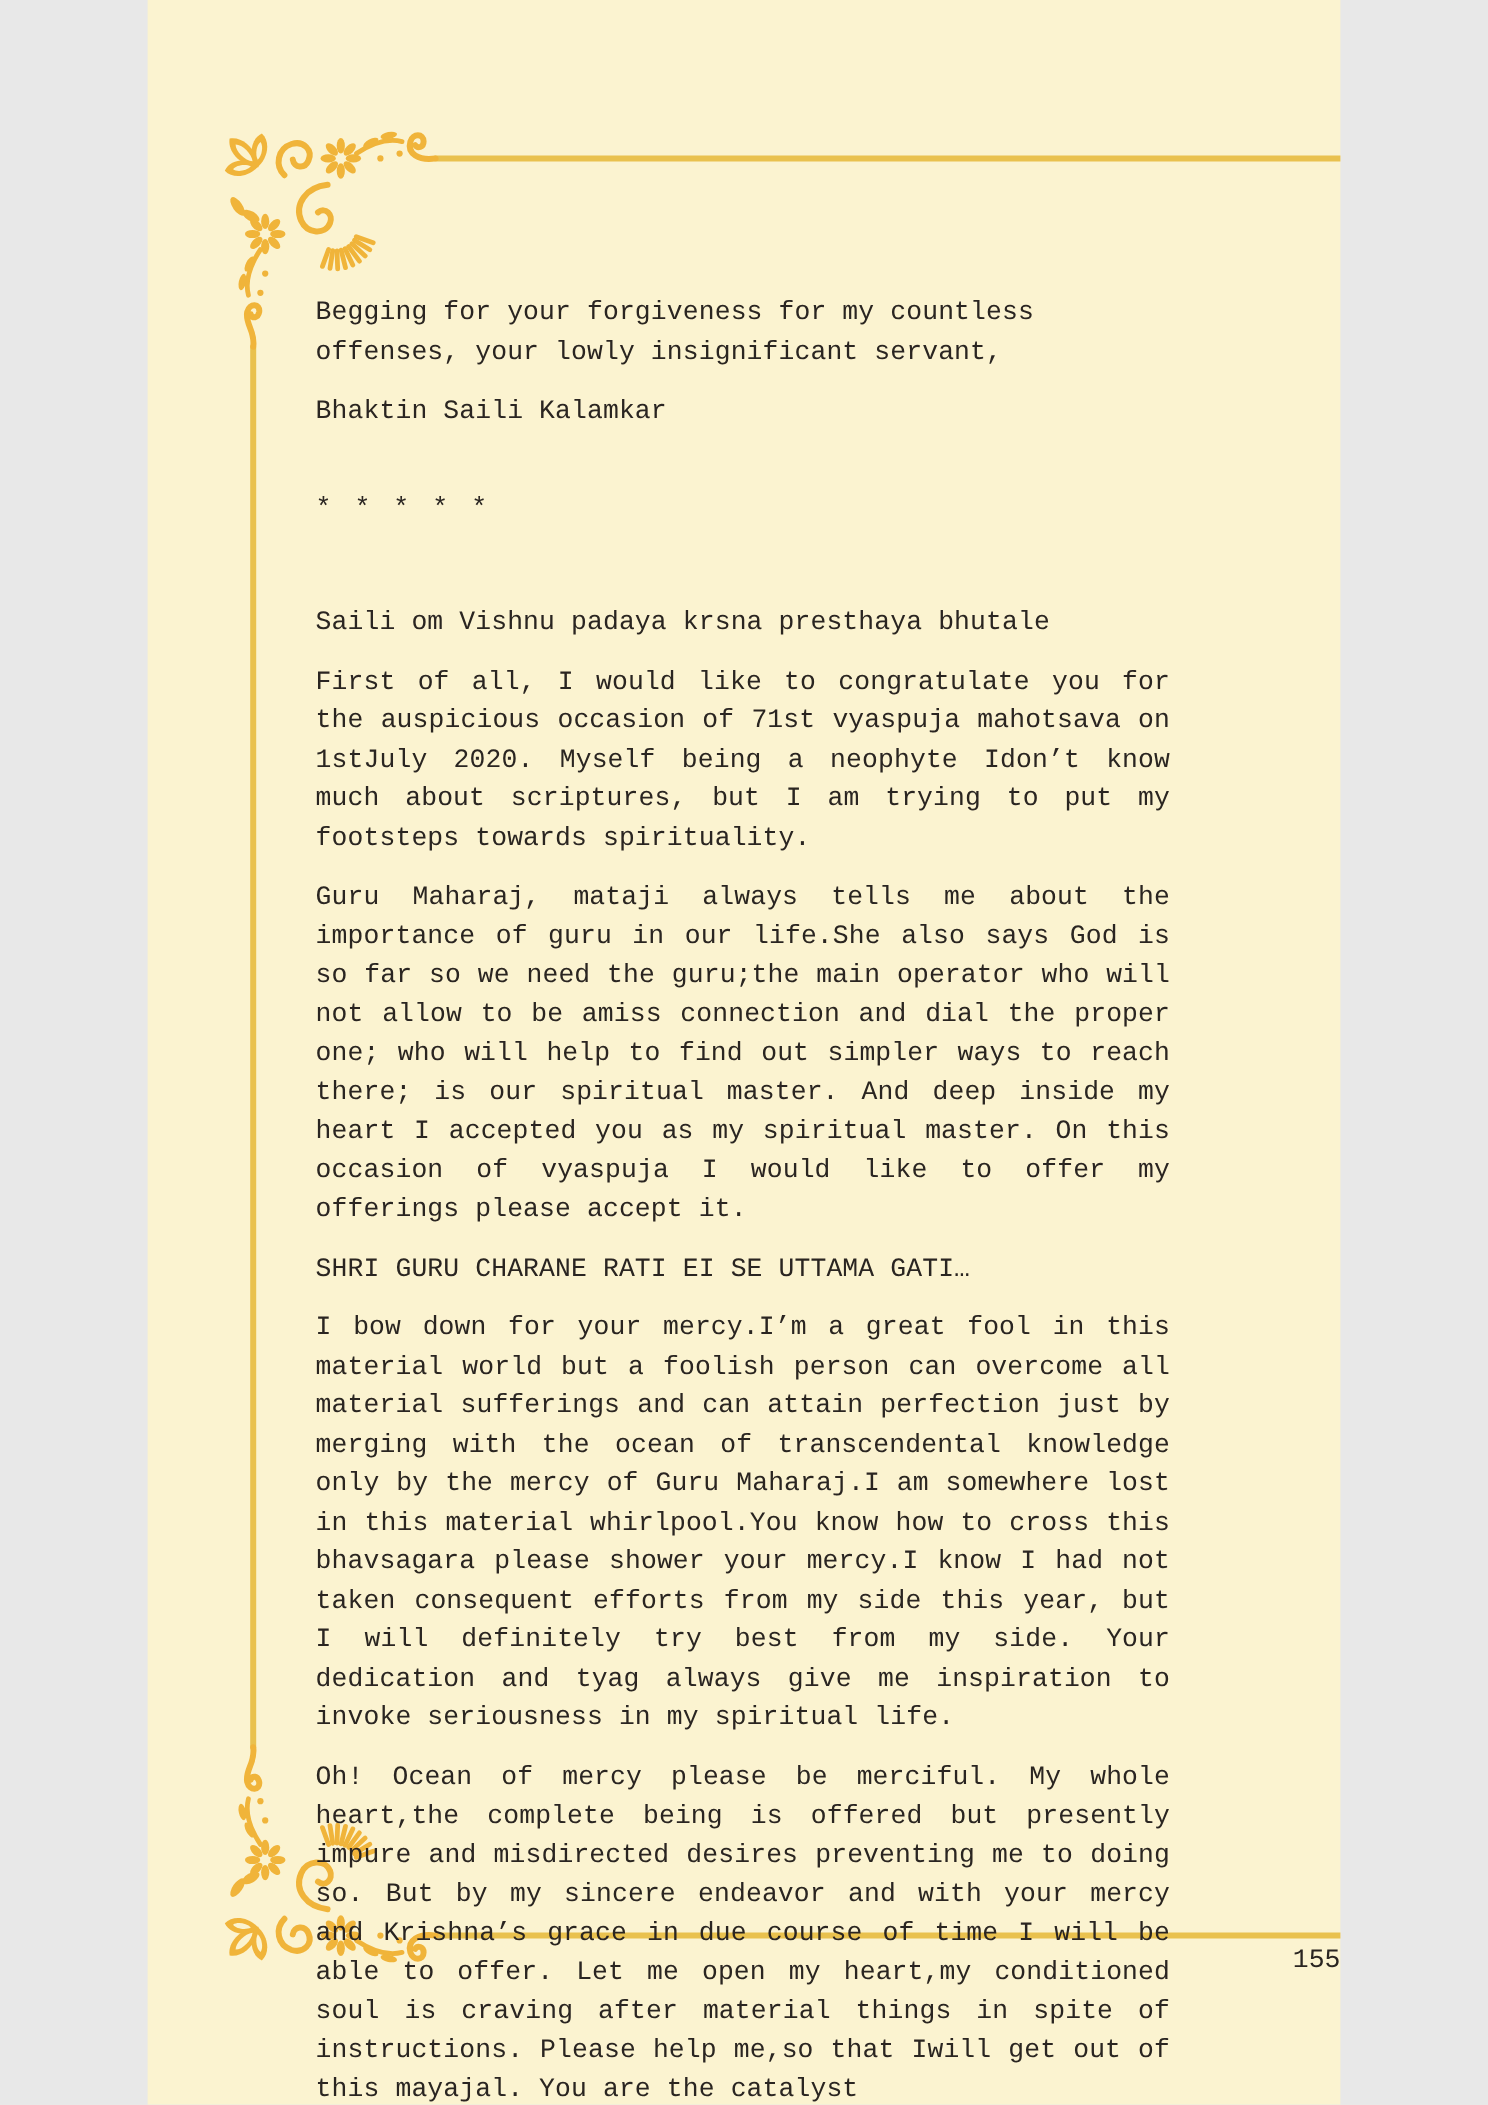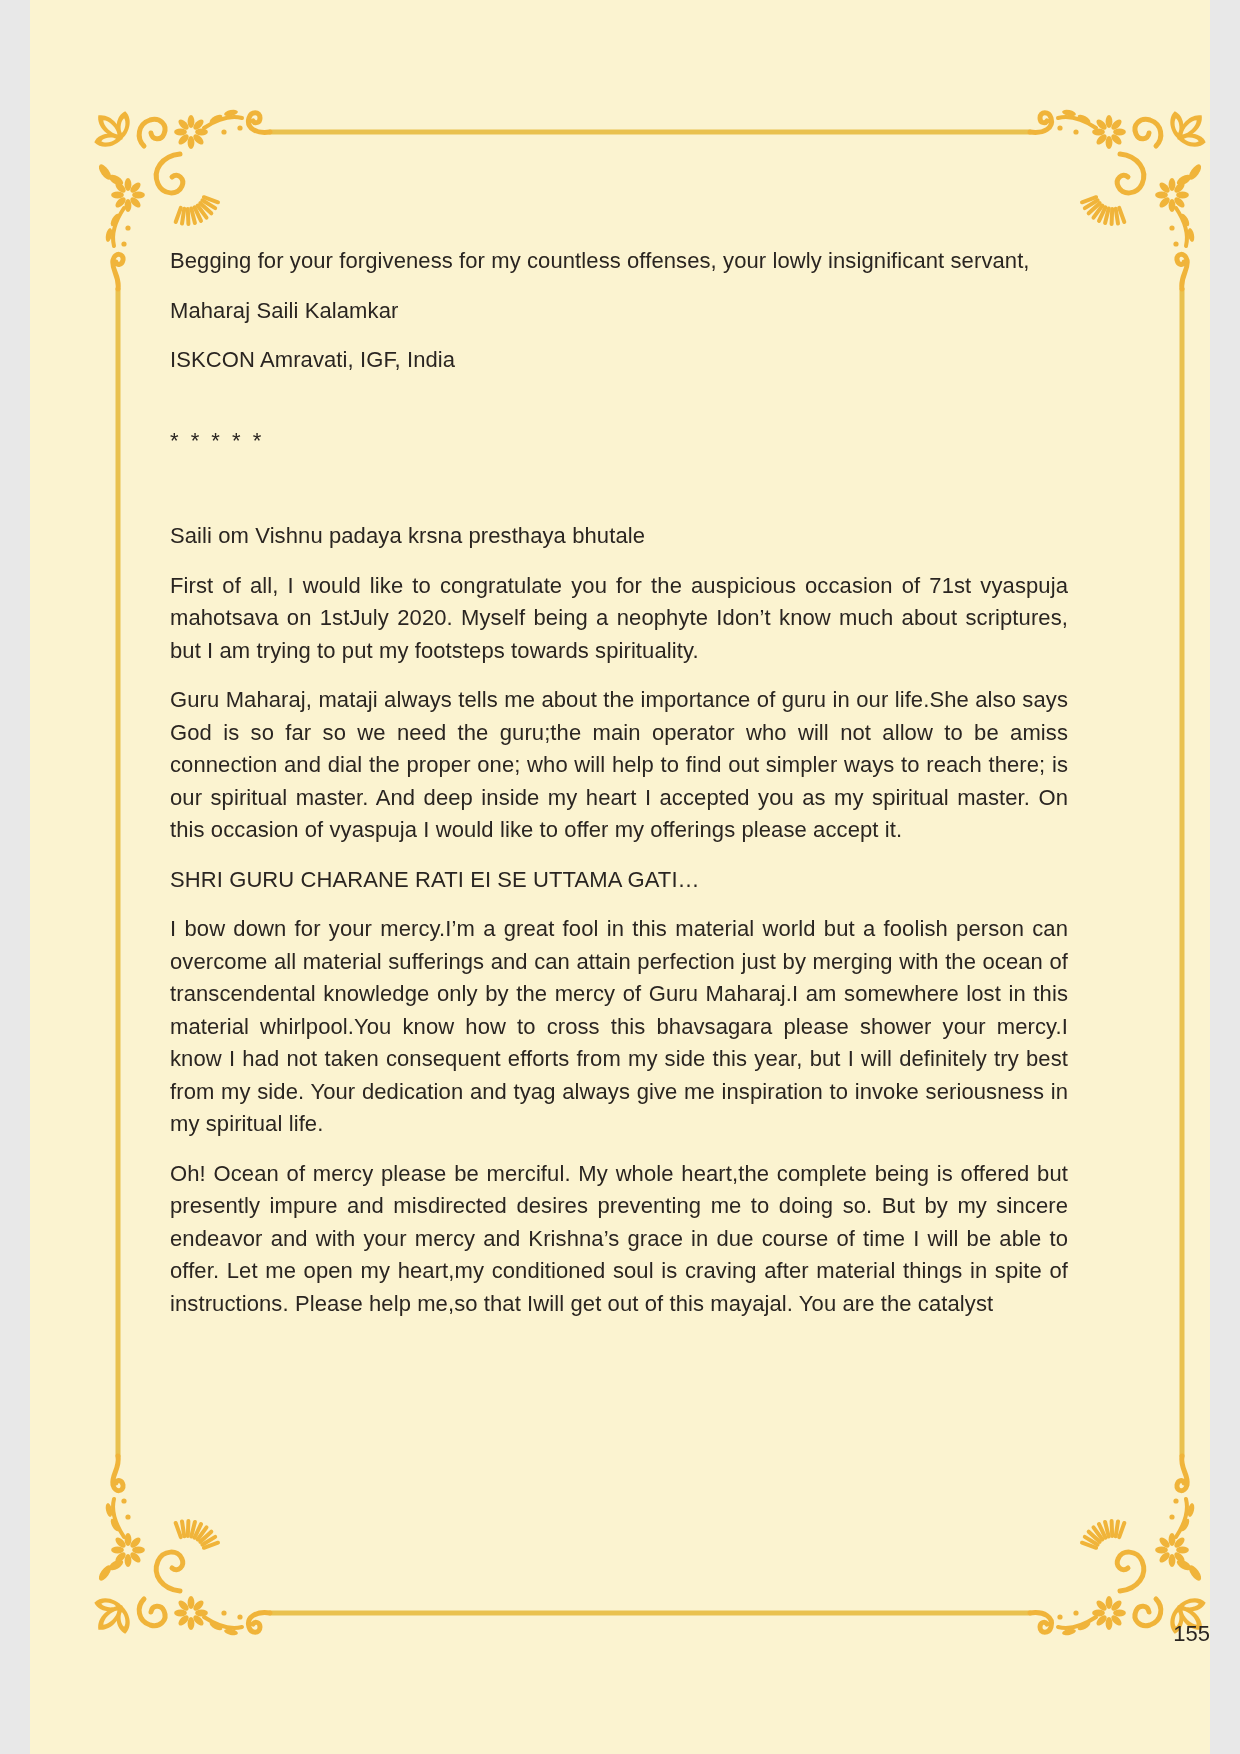--- a/index.html
+++ b/index.html
@@ -4,24 +4,24 @@
 <style>
   :root{
     --bg:#FBF3D0;
     --line:#E9C14E;
     --ornament:#F0B43A;
     --ink:#2A2521;
   }
   html,body{margin:0;padding:0;background:#e8e8e8;}
   .page{
     position:relative;
-    width:1180px;height:1754px;
+    width:994px;height:1754px;
     margin:0 auto;
     background:var(--bg);
-    font-family:Liberation Sans, sans-serif;
+    font-family:Liberation Mono, monospace;
     color:var(--ink);
     overflow:hidden;
   }
   .frame{
     position:absolute;left:0;top:0;width:1240px;height:1754px;
     color:var(--ornament);
     pointer-events:none;
   }
   .frameline{stroke:var(--line);stroke-width:5;stroke-linecap:round;}
   .content{
@@ -123,22 +123,21 @@
 
     <use href="#corner-art" transform="translate(58,92)"></use>
     <use href="#corner-art" transform="translate(1182,92) scale(-1,1)"></use>
     <use href="#corner-art" transform="translate(58,1653) scale(1,-1)"></use>
     <use href="#corner-art" transform="translate(1182,1653) scale(-1,-1)"></use>
   </svg>
 
   <main class="content">
     <div>
         <p>Begging for your forgiveness for my countless offenses, your lowly insignificant servant,</p>
-        <p>Maharaj Saili Kalamkar</p>
-        <p>ISKCON Amravati, IGF, India</p>
+        <p>Bhaktin Saili Kalamkar</p>
         <p class="separator">* * * * *</p>
         <p>Saili om Vishnu padaya krsna presthaya bhutale</p>
         <p class="justify">First of all, I would like to congratulate you for the auspicious occasion of 71st vyaspuja mahotsava on 1stJuly 2020. Myself being a neophyte Idon’t know much about scriptures, but I am trying to put my footsteps towards spirituality.</p>
         <p class="justify">Guru Maharaj, mataji always tells me about the importance of guru in our life.She also says God is so far so we need the guru;the main operator who will not allow to be amiss connection and dial the proper one; who will help to find out simpler ways to reach there; is our spiritual master. And deep inside my heart I accepted you as my spiritual master. On this occasion of vyaspuja I would like to offer my offerings please accept it.</p>
         <p>SHRI GURU CHARANE RATI EI SE UTTAMA GATI…</p>
         <p class="justify">I bow down for your mercy.I’m a great fool in this material world but a foolish person can overcome all material sufferings and can attain perfection just by merging with the ocean of transcendental knowledge only by the mercy of Guru Maharaj.I am somewhere lost in this material whirlpool.You know how to cross this bhavsagara please shower your mercy.I know I had not taken consequent efforts from my side this year, but I will definitely try best from my side. Your dedication and tyag always give me inspiration to invoke seriousness in my spiritual life.</p>
         <p class="justify">Oh! Ocean of mercy please be merciful. My whole heart,the complete being is offered but presently impure and misdirected desires preventing me to doing so. But by my sincere endeavor and with your mercy and Krishna’s grace in due course of time I will be able to offer. Let me open my heart,my conditioned soul is craving after material things in spite of instructions. Please help me,so that Iwill get out of this mayajal. You are the catalyst</p>
       </div>
   </main>
 

